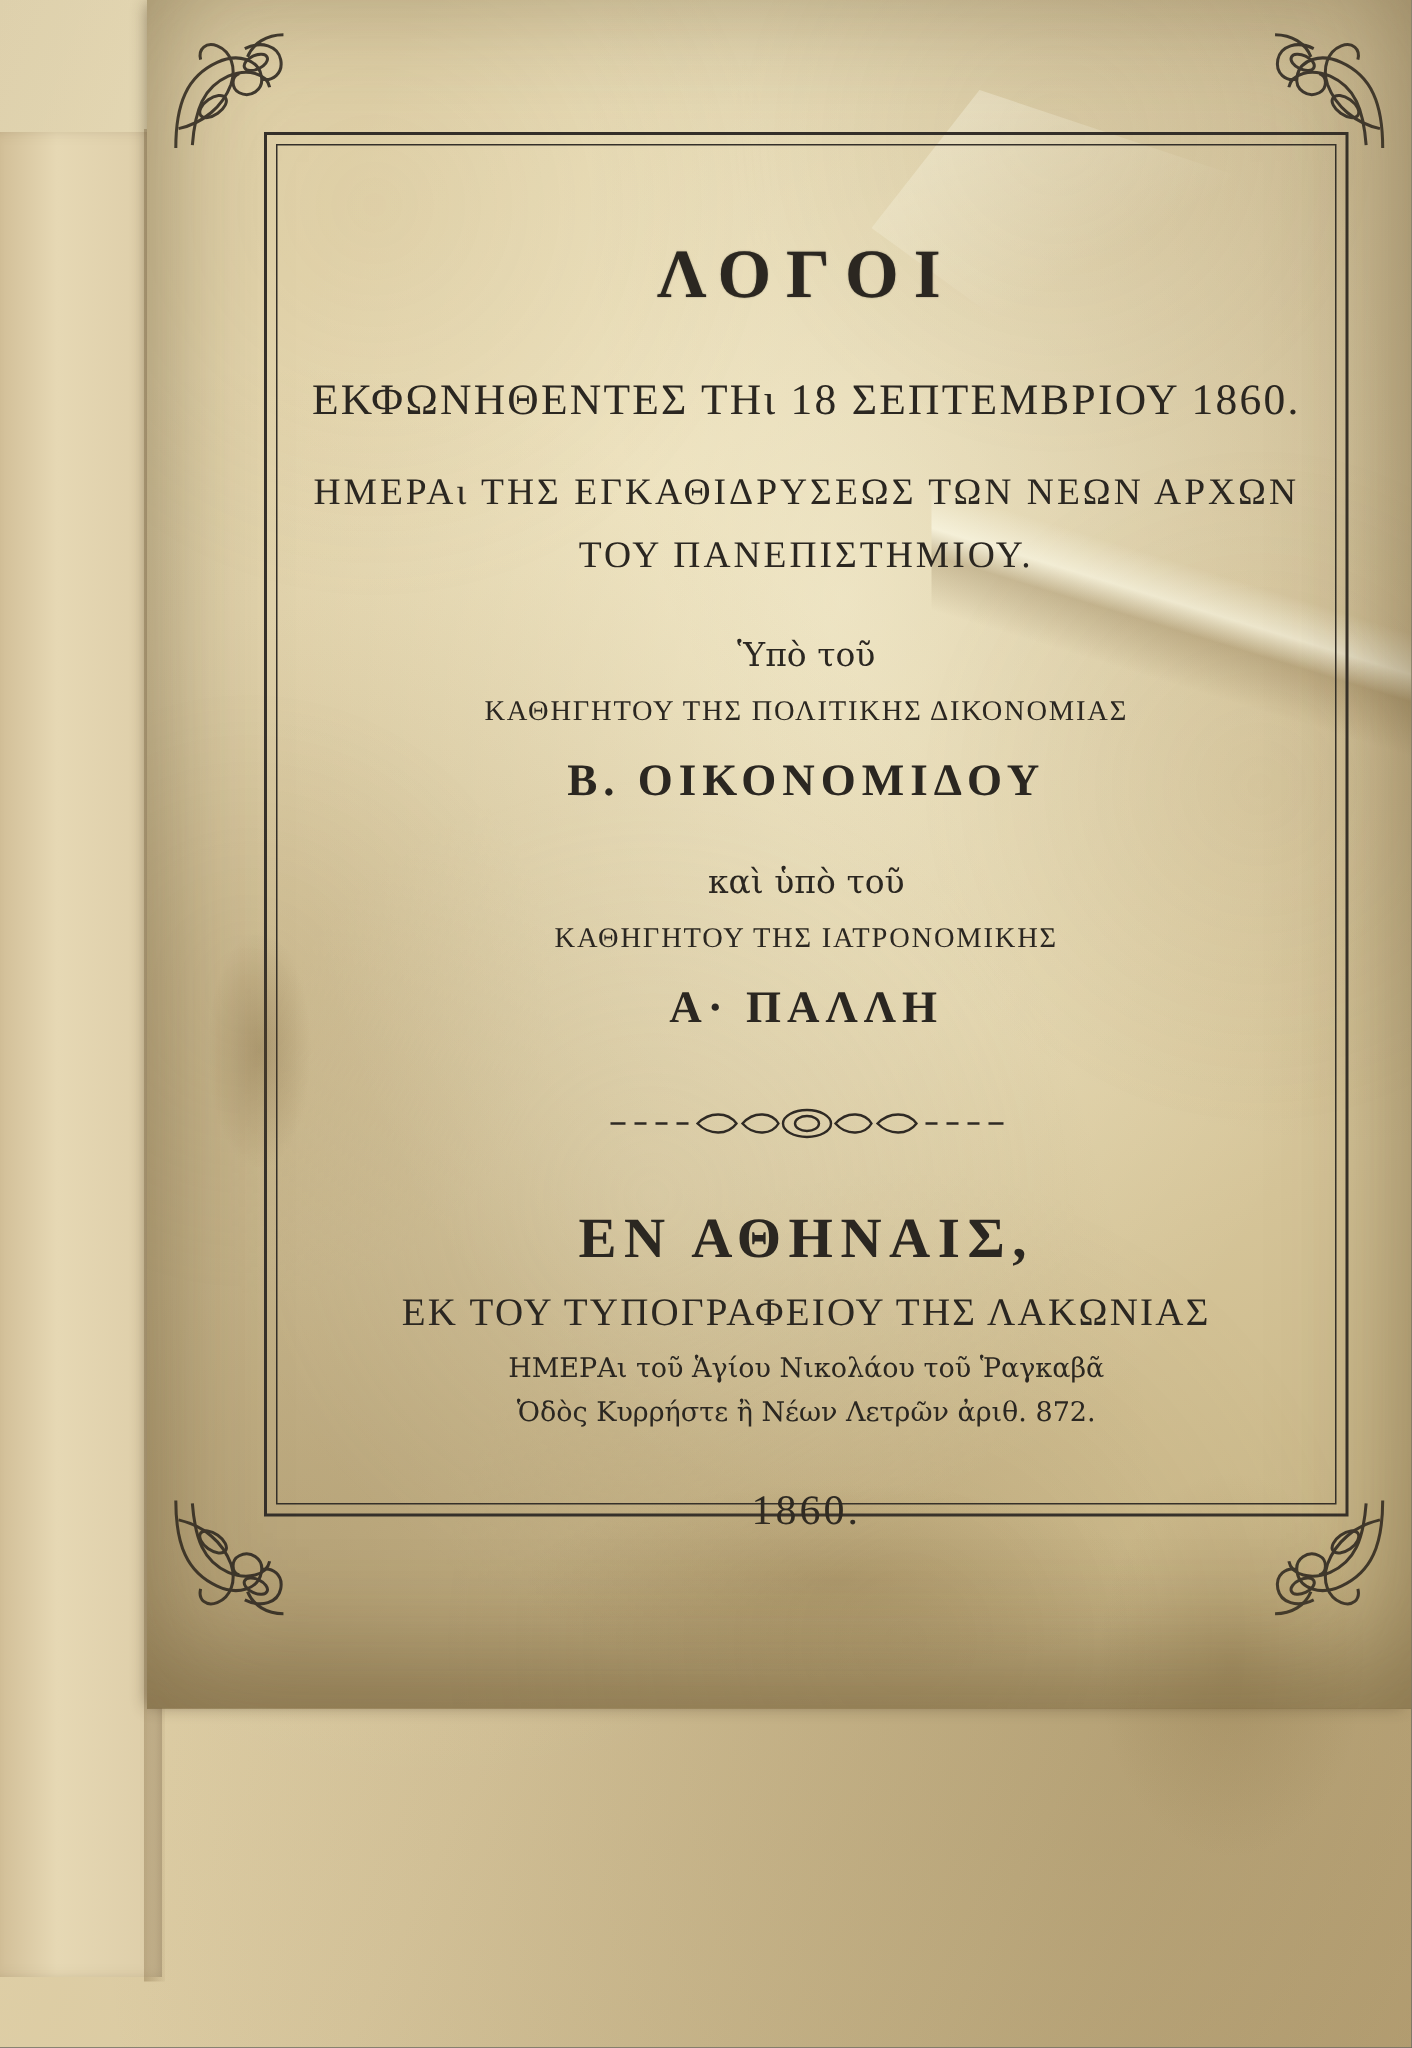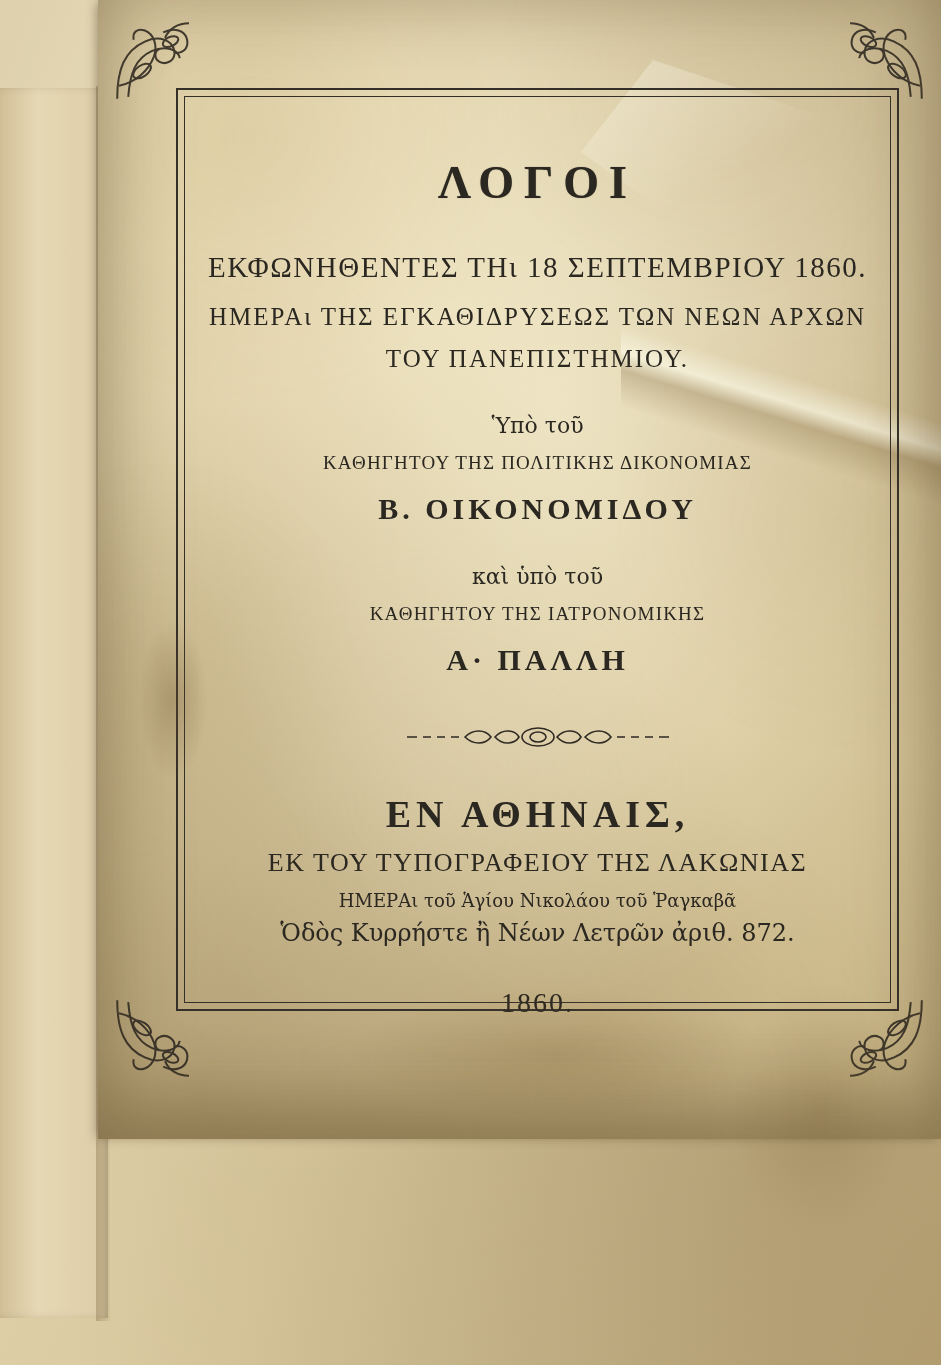--- a/index.html
+++ b/index.html
@@ -142,21 +142,21 @@
     text-shadow: 0 0 1px rgba(40,35,25,.5);
   }
   .t-line1 {
     font-size: 29px;
     letter-spacing: 1.5px;
     margin-top: 42px;
   }
   .t-line2 {
     font-size: 25px;
     letter-spacing: 2px;
-    margin-top: 19px;
+    margin-top: 31px;
   }
   .t-line3 {
     font-size: 25px;
     letter-spacing: 2px;
     margin-top: 14px;
   }
   .t-by {
     font-size: 22px;
     margin-top: 40px;
     font-family: "DejaVu Serif", serif;
@@ -202,21 +202,21 @@
     font-size: 26px;
     letter-spacing: 1.5px;
     margin-top: 12px;
   }
   .t-addr1 {
     font-size: 18px;
     margin-top: 12px;
     font-family: "DejaVu Serif", serif;
   }
   .t-addr2 {
-    font-size: 24px;
+    font-size: 18px;
     margin-top: 8px;
     font-family: "DejaVu Serif", serif;
   }
   .t-year {
     font-size: 28px;
     margin-top: 40px;
     letter-spacing: 2px;
   }
 
   

